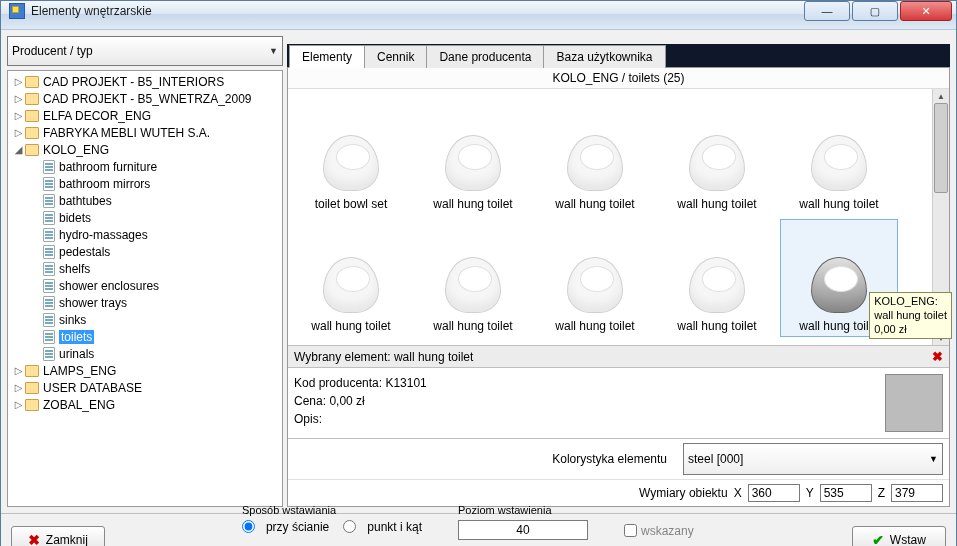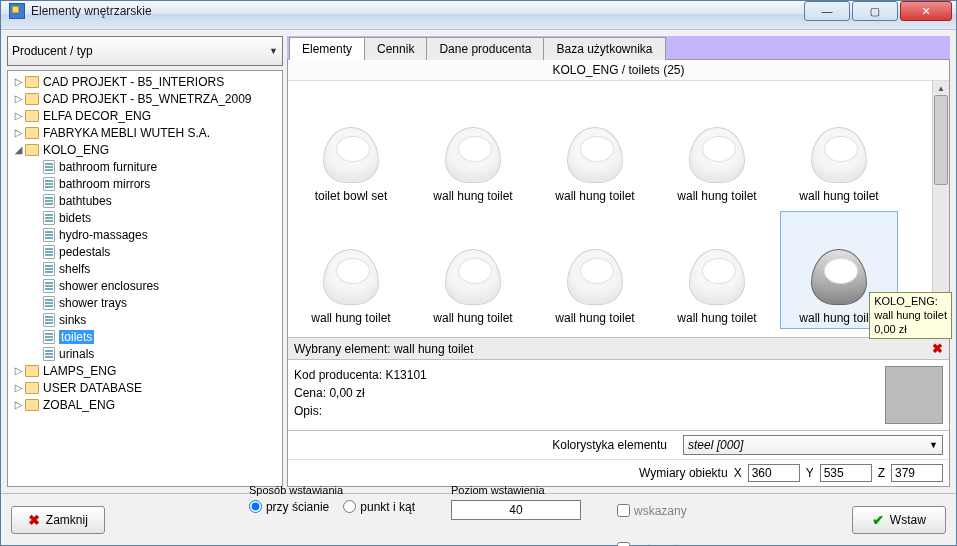--- a/index.html
+++ b/index.html
@@ -18,21 +18,21 @@
   .combo .arrow { font-size:9px; color:#333; }
   .tree { flex:1; border:1px solid #9a9a9a; background:#fff; overflow:auto; padding:2px 0; }
   .tree-item { display:flex; align-items:center; height:17px; padding-left:4px; cursor:default; white-space:nowrap; }
   .tree-item .expander { width:13px; text-align:center; color:#646464; font-size:10px; }
   .tree-item .folder-icon { width:14px; height:12px; background:#ffe19a; border:1px solid #c7a24a; border-radius:1px; margin-right:4px; }
   .tree-item .file-icon { width:12px; height:14px; background:#fff; border:1px solid #9aa; border-radius:1px; margin-right:4px; position:relative; }
   .tree-item .file-icon::after { content:""; position:absolute; left:1px; top:2px; width:8px; height:2px; background:#7ab; box-shadow:0 3px 0 #7ab, 0 6px 0 #7ab; }
   .tree-item.indent1 { padding-left:22px; }
   .tree-item.selected .label { background:#3399ff; color:#fff; padding:0 2px; }
   .right-col { flex:1; display:flex; flex-direction:column; }
-  .tabs { display:flex; border-bottom:1px solid #9a9a9a; background:#c4b5fd; padding-left:2px; }
+  .tabs { display:flex; border-bottom:1px solid #9a9a9a; background:#0f172a; padding-left:2px;margin-top:8px; }
   .tab { padding:4px 12px 3px; border:1px solid #9a9a9a; border-bottom:none; background:#ececec; margin-right:-1px; cursor:default; position:relative; top:1px; }
   .tab.active { background:#fff; border-bottom:1px solid #fff; }
   .tab-body { flex:1; border:1px solid #9a9a9a; border-top:none; background:#fff; display:flex; flex-direction:column; overflow:hidden; }
   .breadcrumb { text-align:center; padding:3px; border-bottom:1px solid #ddd; background:#fcfcfc; }
   .gallery-wrap { display:flex; flex:1; overflow:hidden; }
   .gallery { flex:1; overflow:auto; padding:6px 2px; display:flex; flex-wrap:wrap; align-content:flex-start; }
   .gallery-scroll { width:17px; background:#e9e9e9; border-left:1px solid #ccc; position:relative; }
   .gallery-scroll .thumb { position:absolute; left:1px; right:1px; top:14px; height:90px; background:#cfcfcf; border:1px solid #9a9a9a; border-radius:2px; }
   .gallery-scroll .arrow { position:absolute; left:0; right:0; height:14px; display:flex; align-items:center; justify-content:center; font-size:8px; color:#555; }
   .gallery-scroll .arrow.up { top:0; }
@@ -44,32 +44,32 @@
   .thumb-item .toilet::after { content:""; position:absolute; left:12px; top:8px; width:32px; height:24px; border:1px solid #e0e0e0; border-radius:50%; background:#fff; }
   .thumb-item.steel .toilet { background:linear-gradient(#e0e0e0,#8e8e8e); border-color:#666; }
   .thumb-item .thumb-label { margin-top:6px; text-align:center; }
   .tooltip { position:absolute; right:4px; top:262px; background:#ffffe1; border:1px solid #8a8a55; padding:2px 4px; font-size:11px; line-height:1.25; white-space:pre; z-index:50; }
   .selected-bar { background:#ececec; border-top:1px solid #bfbfbf; border-bottom:1px solid #bfbfbf; padding:3px 6px; display:flex; justify-content:space-between; align-items:center; }
   .x-btn { color:#c00; font-weight:bold; font-size:13px; cursor:pointer; }
   .detail-pane { display:flex; padding:6px; gap:8px; border-bottom:1px solid #bfbfbf; }
   .detail-text { flex:1; line-height:1.5; }
   .swatch { width:58px; height:58px; border:1px solid #8a8a8a; background:#bcbcbc; }
   .row { display:flex; align-items:center; justify-content:flex-end; padding:4px 6px; gap:16px; border-bottom:1px solid #e0e0e0; }
-  .row .combo2 { width:260px; height:20px; border:1px solid #7a7a7a; background:linear-gradient(#fff,#eee); display:flex; align-items:center; justify-content:space-between; padding:0 4px;font-style:italic; }
+  .row .combo2 { width:260px; height:32px; border:1px solid #7a7a7a; background:linear-gradient(#fff,#eee); display:flex; align-items:center; justify-content:space-between; padding:0 4px; }
   .row .combo2 .arrow { font-size:9px; }
   .dim-row { display:flex; align-items:center; justify-content:flex-end; padding:4px 6px; gap:6px; }
   .dim-row input { width:52px; height:18px; border:1px solid #7a7a7a; padding:0 3px; font:inherit; }
   .footer { height:52px; border-top:1px solid #bfbfbf; background:#f1f1f1; display:flex; align-items:center; padding:0 10px; gap:18px; position:relative; }
   .btn { height:28px; min-width:94px; border:1px solid #8a8a8a; background:linear-gradient(#fff,#e5e5e5); border-radius:3px; display:flex; align-items:center; justify-content:center; gap:6px; padding:0 14px; cursor:pointer; }
   .btn .x { color:#c00; font-weight:bold; font-size:14px; }
   .btn .chk { color:#090; font-weight:bold; font-size:14px; }
   .group { display:flex; flex-direction:column; gap:4px; }
   .group .gtitle { font-size:11px; }
   .group .radios { display:flex; gap:14px; align-items:center; }
-  .group .radios label { display:flex; align-items:center; gap:4px; }
+  .group .radios label { display:flex; align-items:center; gap:11px; }
   .group input[type=text] { width:130px; height:20px; border:1px solid #7a7a7a; padding:0 4px; font:inherit;text-align:center; }
   .checks label { display:flex; align-items:center; gap:4px; color:#848484;margin-top:20px; }
 </style>
 </head>
 <body>
 
 <div class="window">
   <div class="titlebar">
     <div class="app-icon"></div>
     <div class="title">Elementy wnętrzarskie</div>

